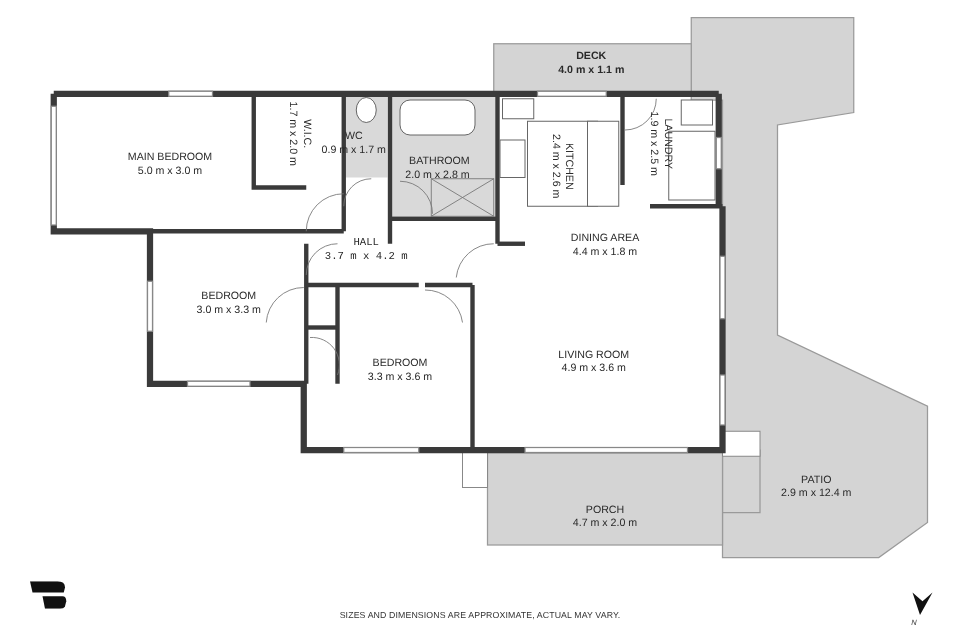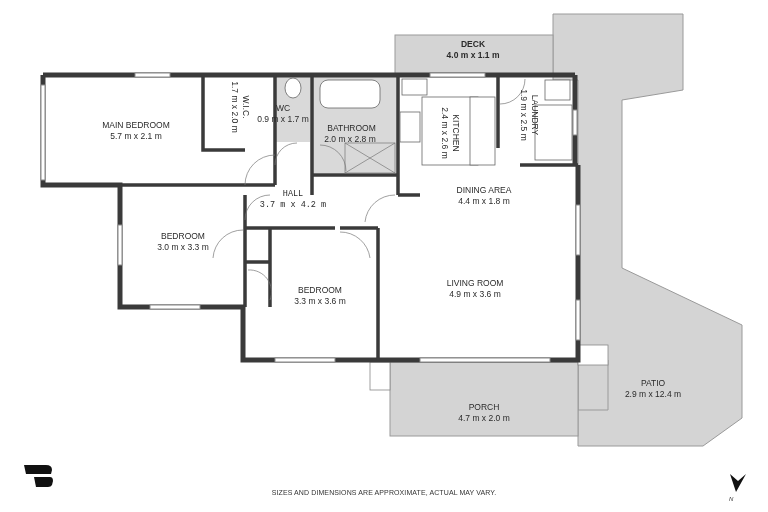--- a/index.html
+++ b/index.html
@@ -92,21 +92,21 @@
     <rect x="430" y="73" width="55" height="4"></rect>
   </g>
 </svg>
 
 <div class="lbl" style="left:473px;top:50px;font-weight:bold;">
     <span class="n">DECK</span>
     <span class="d">4.0 m x 1.1 m</span>
   </div>
 <div class="lbl" style="left:136px;top:131px;">
     <span class="n">MAIN BEDROOM</span>
-    <span class="d">5.7 m x 2.1 m</span>
+    <span class="d">5.0 m x 3.0 m</span>
   </div>
 <div class="lbl rot" style="left:240px;top:107px;">
     <span class="n">W.I.C.</span>
     <span class="d">1.7 m x 2.0 m</span>
   </div>
 <div class="lbl" style="left:283px;top:114px;">
     <span class="n">WC</span>
     <span class="d">0.9 m x 1.7 m</span>
   </div>
 <div class="lbl" style="left:350px;top:134px;text-align:right;">

